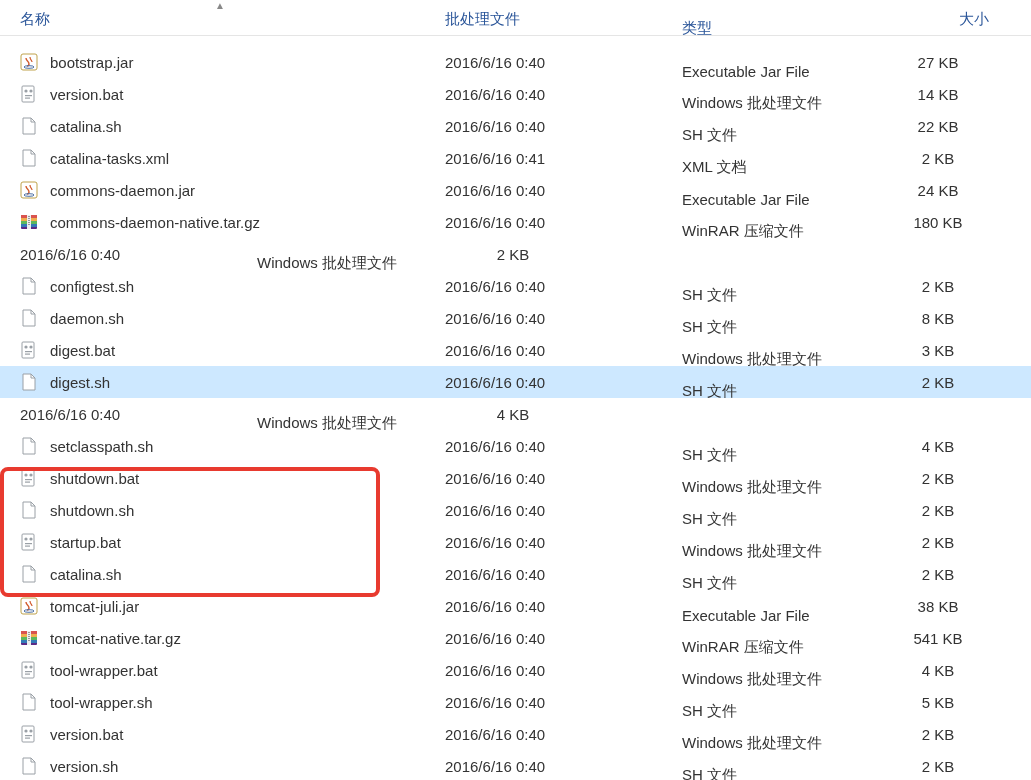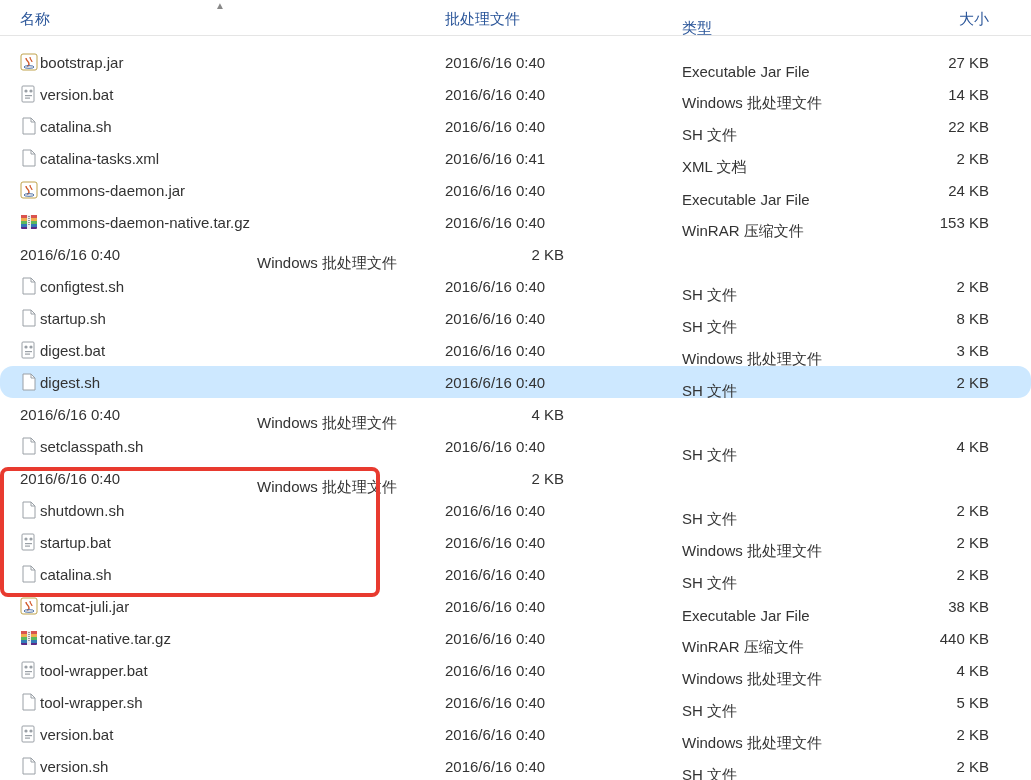--- a/index.html
+++ b/index.html
@@ -14,42 +14,42 @@
       display: flex;
       border-bottom: 1px solid #e5e5e5;
       height: 36px;
       align-items: center;
       color: #2a5599;
       padding-left: 20px;
     }
     .col-name { width: 425px; display: flex; align-items: center; }
     .col-date { width: 237px; }
     .col-type { width: 205px; margin-top: 18px; }
-    .col-size { width: 120px; text-align: right; padding-right: 18px; }
+    .col-size { width: 120px; text-align: center; padding-right: 18px; }
     .header .col-name, .header .col-date, .header .col-type, .header .col-size {
       padding-top: 4px;
     }
     .sort-indicator {
       position: absolute;
       left: 215px;
       top: 0px;
       color: #888;
       font-size: 10px;
     }
     .header { position: relative; }
     .rows { padding-top: 10px; position: relative; }
     .row {
       display: flex;
       height: 32px;
       align-items: center;
       padding-left: 20px;
       color: #333;
     }
-    .row.selected { background: #cde8ff; border-radius: 13px; }
-    .row .col-name { display: flex; align-items: flex-end; gap: 2px; }
+    .row.selected { background: #cde8ff; }
+    .row .col-name { display: flex; align-items: flex-end; gap: 12px; }
     .icon {
       width: 18px; height: 18px; display: inline-flex; align-items: center; justify-content: center;
       flex-shrink: 0;
     }
     .highlight-box {
       position: absolute;
       border: 4px solid #e83a2f;
       border-radius: 8px;
       pointer-events: none;
     }
@@ -166,21 +166,21 @@
             <rect x="8" y="5" width="2" height="1" fill="#999"></rect>
             <rect x="8" y="7" width="2" height="1" fill="#999"></rect>
             <rect x="8" y="9" width="2" height="1" fill="#999"></rect>
             <rect x="8" y="11" width="2" height="1" fill="#999"></rect>
           </svg>
         </span>
         <span>commons-daemon-native.tar.gz</span>
       </div>
       <div class="col-date">2016/6/16 0:40</div>
       <div class="col-type">WinRAR 压缩文件</div>
-      <div class="col-size">153 KB</div>
+      <div class="col-size">180 KB</div>
     </div>
     <div class="row">
       <div class="col-date">2016/6/16 0:40</div>
       <div class="col-type">Windows 批处理文件</div>
       <div class="col-size">2 KB</div>
     </div>
     <div class="row">
       <div class="col-name">
         <span class="icon">
           <svg width="18" height="18" viewBox="0 0 18 18">
@@ -195,21 +195,21 @@
       <div class="col-size">2 KB</div>
     </div>
     <div class="row">
       <div class="col-name">
         <span class="icon">
           <svg width="18" height="18" viewBox="0 0 18 18">
             <path d="M3 1h8l4 4v12H3z" fill="#fff" stroke="#9aa0a6"></path>
             <path d="M11 1v4h4" fill="none" stroke="#9aa0a6"></path>
           </svg>
         </span>
-        <span>startup.sh</span>
+        <span>daemon.sh</span>
       </div>
       <div class="col-date">2016/6/16 0:40</div>
       <div class="col-type">SH 文件</div>
       <div class="col-size">8 KB</div>
     </div>
     <div class="row">
       <div class="col-name">
         <span class="icon">
           <svg width="18" height="18" viewBox="0 0 18 18">
             <rect x="2" y="1" width="12" height="16" rx="1" fill="#fff" stroke="#9aa0a6"></rect>
@@ -252,20 +252,32 @@
             <path d="M11 1v4h4" fill="none" stroke="#9aa0a6"></path>
           </svg>
         </span>
         <span>setclasspath.sh</span>
       </div>
       <div class="col-date">2016/6/16 0:40</div>
       <div class="col-type">SH 文件</div>
       <div class="col-size">4 KB</div>
     </div>
     <div class="row">
+      <div class="col-name">
+        <span class="icon">
+          <svg width="18" height="18" viewBox="0 0 18 18">
+            <rect x="2" y="1" width="12" height="16" rx="1" fill="#fff" stroke="#9aa0a6"></rect>
+            <circle cx="6" cy="6" r="1.6" fill="#9aa0a6"></circle>
+            <circle cx="11" cy="6" r="1.6" fill="#9aa0a6"></circle>
+            <rect x="5" y="10" width="7" height="1.2" fill="#9aa0a6"></rect>
+            <rect x="5" y="12.5" width="5" height="1.2" fill="#9aa0a6"></rect>
+          </svg>
+        </span>
+        <span>shutdown.bat</span>
+      </div>
       <div class="col-date">2016/6/16 0:40</div>
       <div class="col-type">Windows 批处理文件</div>
       <div class="col-size">2 KB</div>
     </div>
     <div class="row">
       <div class="col-name">
         <span class="icon">
           <svg width="18" height="18" viewBox="0 0 18 18">
             <path d="M3 1h8l4 4v12H3z" fill="#fff" stroke="#9aa0a6"></path>
             <path d="M11 1v4h4" fill="none" stroke="#9aa0a6"></path>
@@ -338,21 +350,21 @@
             <rect x="8" y="5" width="2" height="1" fill="#999"></rect>
             <rect x="8" y="7" width="2" height="1" fill="#999"></rect>
             <rect x="8" y="9" width="2" height="1" fill="#999"></rect>
             <rect x="8" y="11" width="2" height="1" fill="#999"></rect>
           </svg>
         </span>
         <span>tomcat-native.tar.gz</span>
       </div>
       <div class="col-date">2016/6/16 0:40</div>
       <div class="col-type">WinRAR 压缩文件</div>
-      <div class="col-size">440 KB</div>
+      <div class="col-size">541 KB</div>
     </div>
     <div class="row">
       <div class="col-name">
         <span class="icon">
           <svg width="18" height="18" viewBox="0 0 18 18">
             <rect x="2" y="1" width="12" height="16" rx="1" fill="#fff" stroke="#9aa0a6"></rect>
             <circle cx="6" cy="6" r="1.6" fill="#9aa0a6"></circle>
             <circle cx="11" cy="6" r="1.6" fill="#9aa0a6"></circle>
             <rect x="5" y="10" width="7" height="1.2" fill="#9aa0a6"></rect>
             <rect x="5" y="12.5" width="5" height="1.2" fill="#9aa0a6"></rect>

